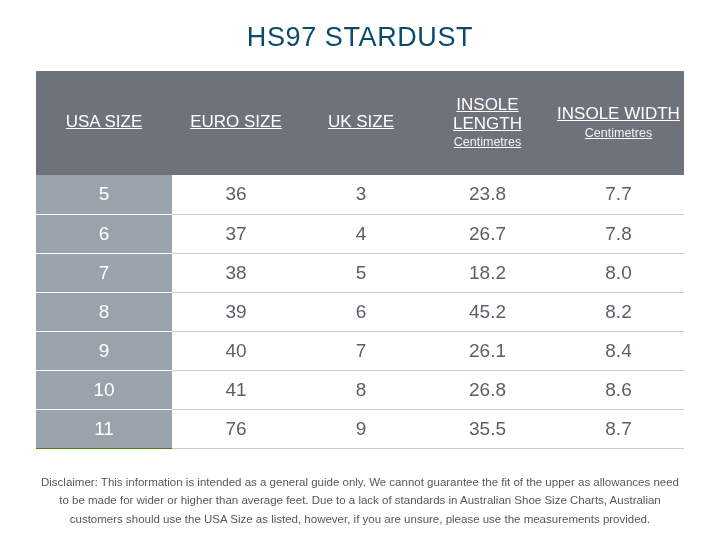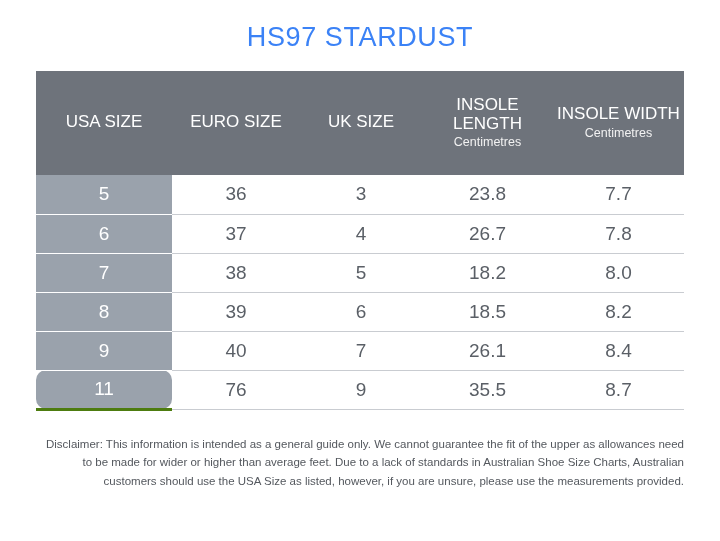--- a/index.html
+++ b/index.html
@@ -19,40 +19,41 @@
     width: 720px;
     height: 541px;
     position: relative;
     padding: 0;
   }
   .title {
     text-align: center;
     font-size: 27px;
     font-weight: 400;
     letter-spacing: 0.6px;
-    color: #3b82f6;
+    color: #0c4a6e;
     padding-top: 22px;
     padding-bottom: 18px;
   }
   table.size-chart {
     width: 648px;
     margin: 0 auto;
     border-collapse: collapse;
     table-layout: fixed;
   }
   table.size-chart thead th {
     background: #6e737b;
     color: #ffffff;
     font-weight: 400;
     font-size: 17px;
     text-align: center;
     vertical-align: middle;
     padding: 12px 4px 14px 4px;
     line-height: 1.12;
     height: 104px;
+    text-decoration: underline;
   }
   th .sub {
     display: block;
     font-size: 12.5px;
     margin-top: 2px;
     color: #f2f2f2;
   }
   table.size-chart tbody td {
     font-size: 19px;
     text-align: center;
@@ -63,35 +64,34 @@
   }
   table.size-chart tbody tr:last-child td {
     border-bottom: 1px solid #c9ccd1;
   }
   table.size-chart tbody td.usa {
     background: #9aa2ac;
     color: #ffffff;
     border-bottom: 1px solid #ffffff;
   }
   table.size-chart tbody tr:last-child td.usa {
-    border-bottom: 3px solid #4d7c0f;
-    border-radius: 10px;
+    border-bottom: 1px solid #4d7c0f;
   }
   col.c-usa { width: 136px; }
   col.c-euro { width: 128px; }
   col.c-uk { width: 122px; }
   col.c-len { width: 131px; }
   col.c-wid { width: 131px; }
   .disclaimer {
     width: 648px;
     margin: 0 auto;
     padding-top: 24px;
     font-size: 11.5px;
     line-height: 1.62;
-    text-align: right;
+    text-align: center;
     color: #54585e;
   }
 </style>
 </head>
 <body>
 
 <div class="page">
 
   <div class="title">HS97 STARDUST</div>
 
@@ -143,29 +143,36 @@
         <td class="usa">7</td>
         <td>38</td>
         <td>5</td>
         <td>18.2</td>
         <td>8.0</td>
       </tr>
       <tr>
         <td class="usa">8</td>
         <td>39</td>
         <td>6</td>
-        <td>18.5</td>
+        <td>45.2</td>
         <td>8.2</td>
       </tr>
       <tr>
         <td class="usa">9</td>
         <td>40</td>
         <td>7</td>
         <td>26.1</td>
         <td>8.4</td>
+      </tr>
+      <tr>
+        <td class="usa">10</td>
+        <td>41</td>
+        <td>8</td>
+        <td>26.8</td>
+        <td>8.6</td>
       </tr>
       <tr>
         <td class="usa">11</td>
         <td>76</td>
         <td>9</td>
         <td>35.5</td>
         <td>8.7</td>
       </tr>
     </tbody>
   </table>

